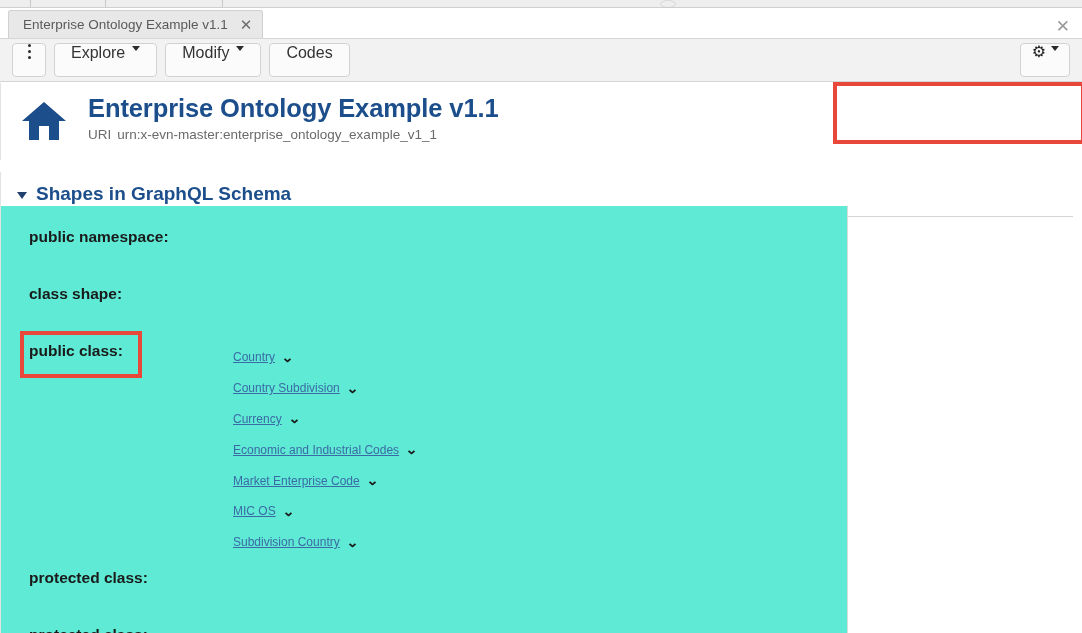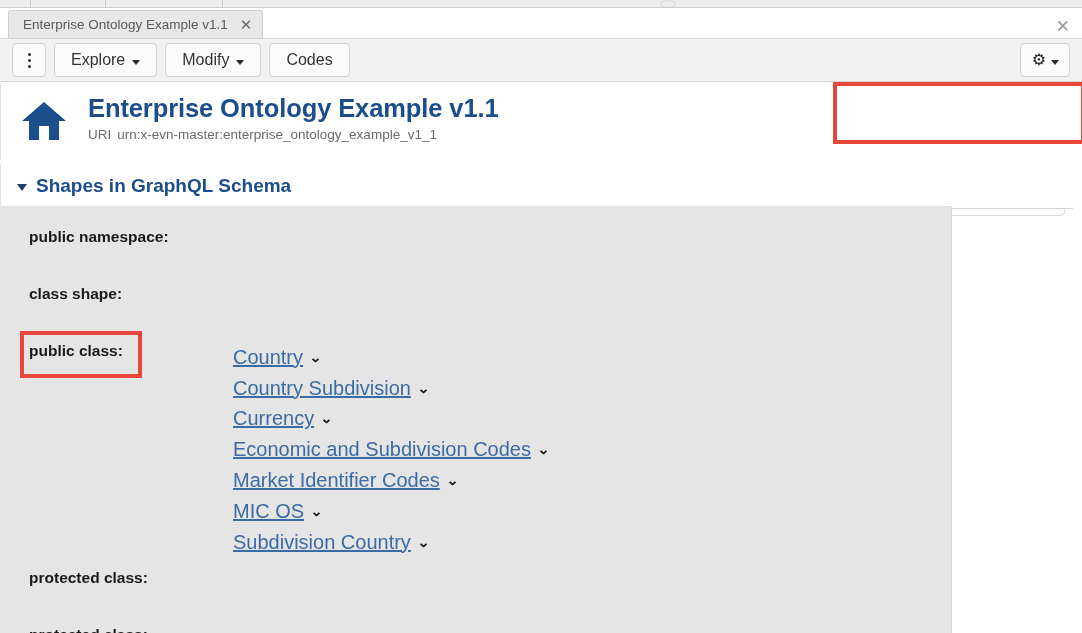--- a/index.html
+++ b/index.html
@@ -81,21 +81,21 @@
     border-bottom: 1px solid #d6d6d6;
     display: flex; align-items: center;
     padding: 0 12px;
     gap: 8px;
   }
   .btn {
     height: 34px;
     background: #fbfbfb;
     border: 1px solid #d2d2d2;
     border-radius: 4px;
-    display: inline-flex; align-items: center; justify-content: center;
+    display: inline-flex; align-items: flex-start; justify-content: center;
     gap: 7px;
     padding: 0 16px;
     font-size: 16px;
     color: #333333;
     cursor: pointer;
     white-space: nowrap;
   }
   .btn.kebab { padding: 0; width: 34px; }
   .kebab-dots {
     display: flex; flex-direction: column; gap: 3px; align-items: center;
@@ -177,21 +177,21 @@
     position: absolute;
     border: 4px solid #e8483a;
     pointer-events: none;
     z-index: 30;
   }
   #redbox-selector { left: 833px; top: 82px; width: 252px; height: 62px; }
   #redbox-publicclass { left: 20px; top: 331px; width: 122px; height: 47px; }
 
   
   .sectionhead {
-    position: absolute; left: 0; top: 164px;
+    position: absolute; left: 0; top: 172px;
     width: 1082px; height: 45px;
     background: #ffffff;
     border-left: 1px solid #e3e3e3;
     border-bottom: 1px solid #d4d4d4;
     display: flex; align-items: center;
     padding-left: 16px;
   }
   .sec-caret {
     width: 0; height: 0;
     border-left: 5.5px solid transparent;
@@ -204,22 +204,22 @@
   .sec-title {
     font-size: 19px;
     font-weight: bold;
     color: #1c4e8c;
     white-space: nowrap;
   }
 
   
   .panel {
     position: absolute; left: 0; top: 206px;
-    width: 952px; height: 427px;
-    background: #e5e5e5;
+    width: 848px; height: 427px;
+    background: #5eead4;
     border-left: 1px solid #e3e3e3;
     border-right: 1px solid #dadada;
     overflow: hidden;
   }
   .panel-right-edge {
     position: absolute; left: 1073px; top: 206px;
     width: 9px; height: 427px;
     background: #ffffff;
   }
 
@@ -237,21 +237,21 @@
     white-space: nowrap;
   }
   .prop-values { flex: 1; }
 
   .value-line {
     display: flex; align-items: center;
     height: 30.8px;
     gap: 7px;
   }
   .value-link {
-    font-size: 20px;
+    font-size: 12px;
     color: #3b6ba5;
     text-decoration: underline;
     cursor: pointer;
     white-space: nowrap;
   }
   .value-caret {
     font-size: 13px;
     font-weight: bold;
     color: #1a1a1a;
     line-height: 1;
@@ -352,25 +352,25 @@
         </div>
         <div class="value-line">
           <span class="value-link">Country Subdivision</span>
           <span class="value-caret">⌄</span>
         </div>
         <div class="value-line">
           <span class="value-link">Currency</span>
           <span class="value-caret">⌄</span>
         </div>
         <div class="value-line">
-          <span class="value-link">Economic and Subdivision Codes</span>
-          <span class="value-caret">⌄</span>
-        </div>
-        <div class="value-line">
-          <span class="value-link">Market Identifier Codes</span>
+          <span class="value-link">Economic and Industrial Codes</span>
+          <span class="value-caret">⌄</span>
+        </div>
+        <div class="value-line">
+          <span class="value-link">Market Enterprise Code</span>
           <span class="value-caret">⌄</span>
         </div>
         <div class="value-line">
           <span class="value-link">MIC OS</span>
           <span class="value-caret">⌄</span>
         </div>
         <div class="value-line">
           <span class="value-link">Subdivision Country</span>
           <span class="value-caret">⌄</span>
         </div>

